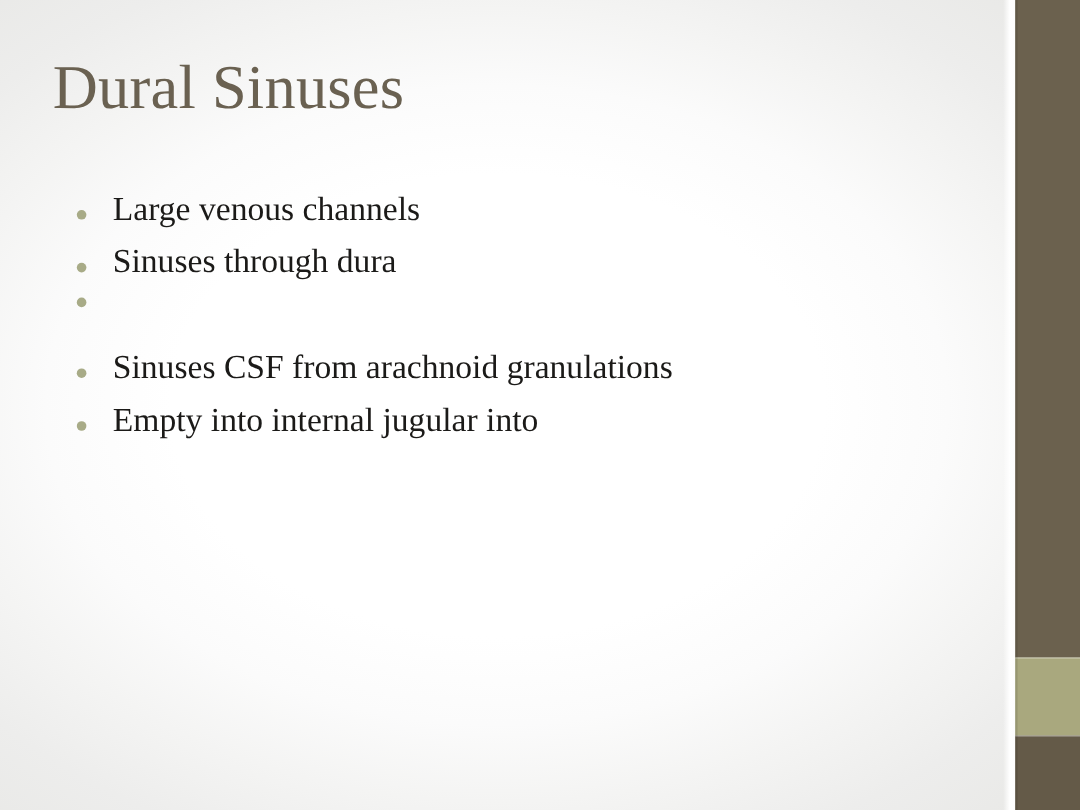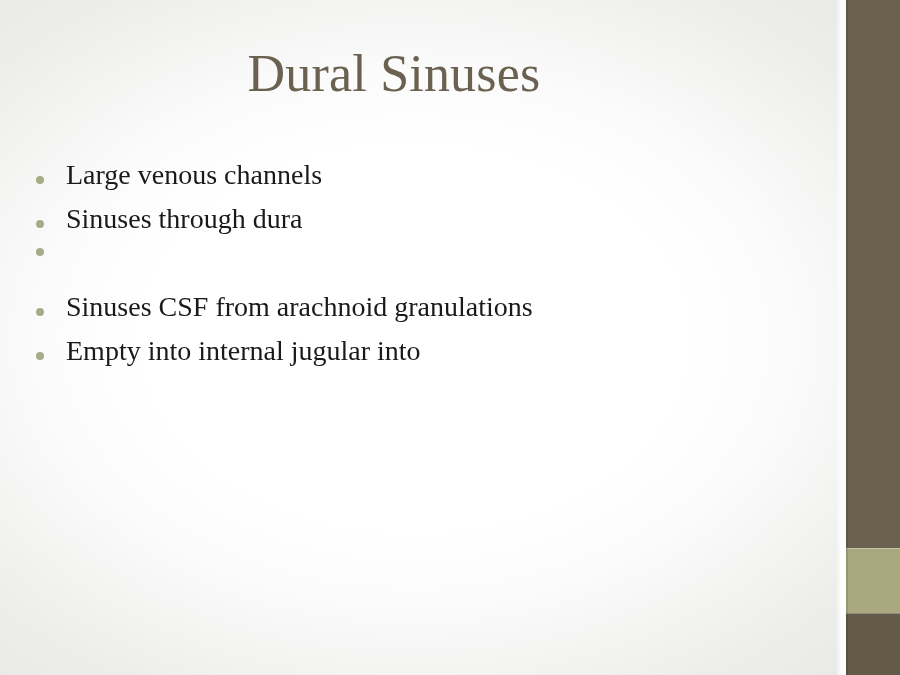--- a/index.html
+++ b/index.html
@@ -15,21 +15,20 @@
     font-family: "Liberation Serif", "DejaVu Serif", serif;
     background: #ffffff;
   }
 
   #slide {
     position: relative;
     width: 900px;
     height: 675px;
     background: #ffffff;
     overflow: hidden;
-    text-align: center;
   }
 
   
   #slide-background {
     position: absolute;
     inset: 0;
     background:
       radial-gradient(ellipse 72% 68% at 46% 50%,
         #ffffff 0%,
         #ffffff 42%,
@@ -53,21 +52,21 @@
     line-height: 60px;
     font-weight: normal;
     color: #6a6151;
     letter-spacing: 0.2px;
     white-space: nowrap;
   }
 
   
   #bullet-list {
     position: absolute;
-    left: 36px;
+    left: 64px;
     top: 158px;
     width: 760px;
     list-style: none;
   }
 
   .bullet-row {
     position: relative;
     display: flex;
     align-items: baseline;
     height: 44px;

